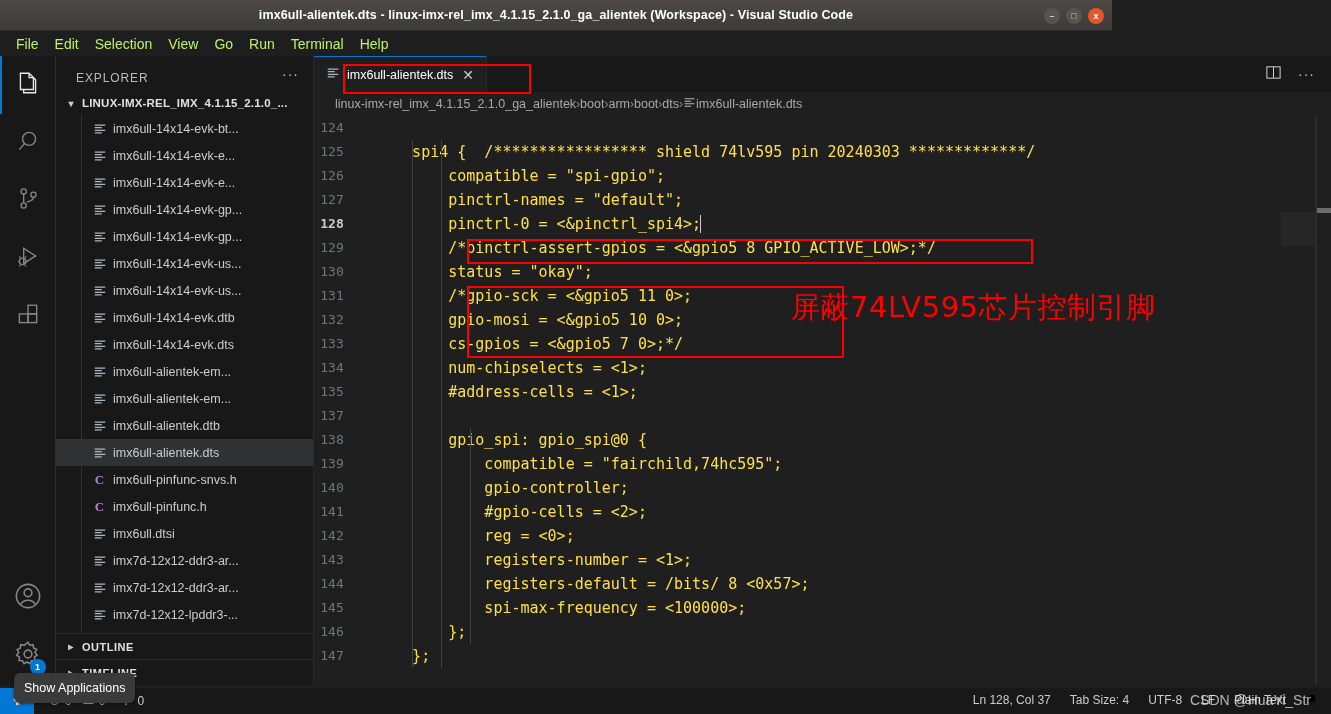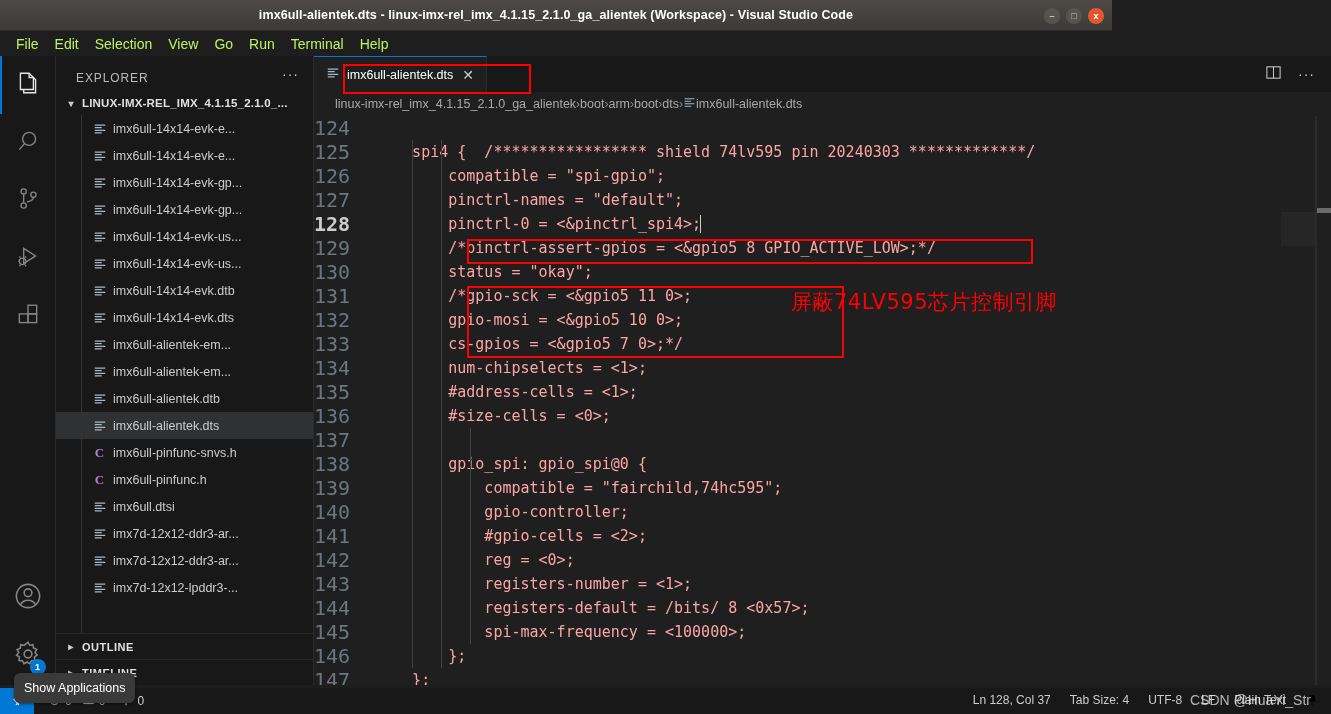--- a/index.html
+++ b/index.html
@@ -139,37 +139,37 @@
   }
   .code {
     position: relative;
     font-family: "DejaVu Sans Mono", "Liberation Mono", monospace;
     font-size: 15px; line-height: 24px;
   }
   .cline { height: 24px; display: flex; align-items: center; white-space: pre; }
   .cline.cur { background: #1f1f1f; }
   .cline.cur .ln { color: #cccccc; font-weight: bold; }
   .ln {
-    width: 62px; flex: 0 0 62px; text-align: left; padding-right: 26px;
-    color: #6e7681; font-size: 20px;
-  }
-  .ctext { color: #fca5a5; position: relative; }
+    width: 62px; flex: 0 0 62px; text-align: center; padding-right: 26px;
+    color: #6e7681; font-size: 13px;
+  }
+  .ctext { color: #fde047; position: relative; }
   .caret {
     display: inline-block; width: 1px; height: 18px; background: #cccccc;
     vertical-align: -4px; margin-left: -1px;
   }
   
   .igd {
     position: absolute; top: 0; width: 1px; background: #404040;
   }
 
   
   .redbox { position: absolute; border: 2px solid #ff0000; pointer-events: none; z-index: 20; }
   .cn-note {
-    position: absolute; color: #ff0000; font-size: 21px; z-index: 21;
+    position: absolute; color: #ff0000; font-size: 29px; z-index: 21;
     font-family: "DejaVu Sans", sans-serif; white-space: nowrap; letter-spacing: .5px;
   }
 
   
   .minimap {
     position: absolute; right: 16px; top: 0; width: 34px; height: 569px;
     background: transparent;
   }
   .mm-slider { position: absolute; right: 0; top: 96px; width: 34px; height: 34px;
                background: rgba(255,255,255,.035); }
@@ -312,20 +312,28 @@
       <span class="dots">···</span>
     </div>
     <div class="sb-root">
       <span class="chev">▾</span>
       <span>LINUX-IMX-REL_IMX_4.1.15_2.1.0_...</span>
     </div>
 
     <div class="filelist">
       <div class="indentline"></div>
 
+      <div class="frow">
+        <span class="ficon">
+            <svg width="14" height="14" viewBox="0 0 16 16">
+              <path d="M2 3.5h12M2 6.5h8M2 9.5h12M2 12.5h8"></path>
+            </svg>
+          </span>
+        <span class="fname">imx6ull-14x14-evk-bt...</span>
+        </div>
       <div class="frow">
         <span class="ficon">
             <svg width="14" height="14" viewBox="0 0 16 16">
               <path d="M2 3.5h12M2 6.5h8M2 9.5h12M2 12.5h8"></path>
             </svg>
           </span>
         <span class="fname">imx6ull-14x14-evk-e...</span>
         </div>
       <div class="frow">
         <span class="ficon">
@@ -556,23 +564,20 @@
         <span class="ctext">        cs-gpios = &lt;&amp;gpio5 7 0&gt;;*/</span></div>
 
       <div class="cline">
         <span class="ln">134</span>
         <span class="ctext">        num-chipselects = &lt;1&gt;;</span></div>
 
       <div class="cline">
         <span class="ln">135</span>
         <span class="ctext">        #address-cells = &lt;1&gt;;</span></div>
 
-      <div class="cline">
-        <span class="ln">136</span>
-        <span class="ctext">        #size-cells = &lt;0&gt;;</span></div>
 
       <div class="cline">
         <span class="ln">137</span>
         <span class="ctext"></span></div>
 
       <div class="cline">
         <span class="ln">138</span>
         <span class="ctext">        gpio_spi: gpio_spi@0 {</span></div>
 
       <div class="cline">

